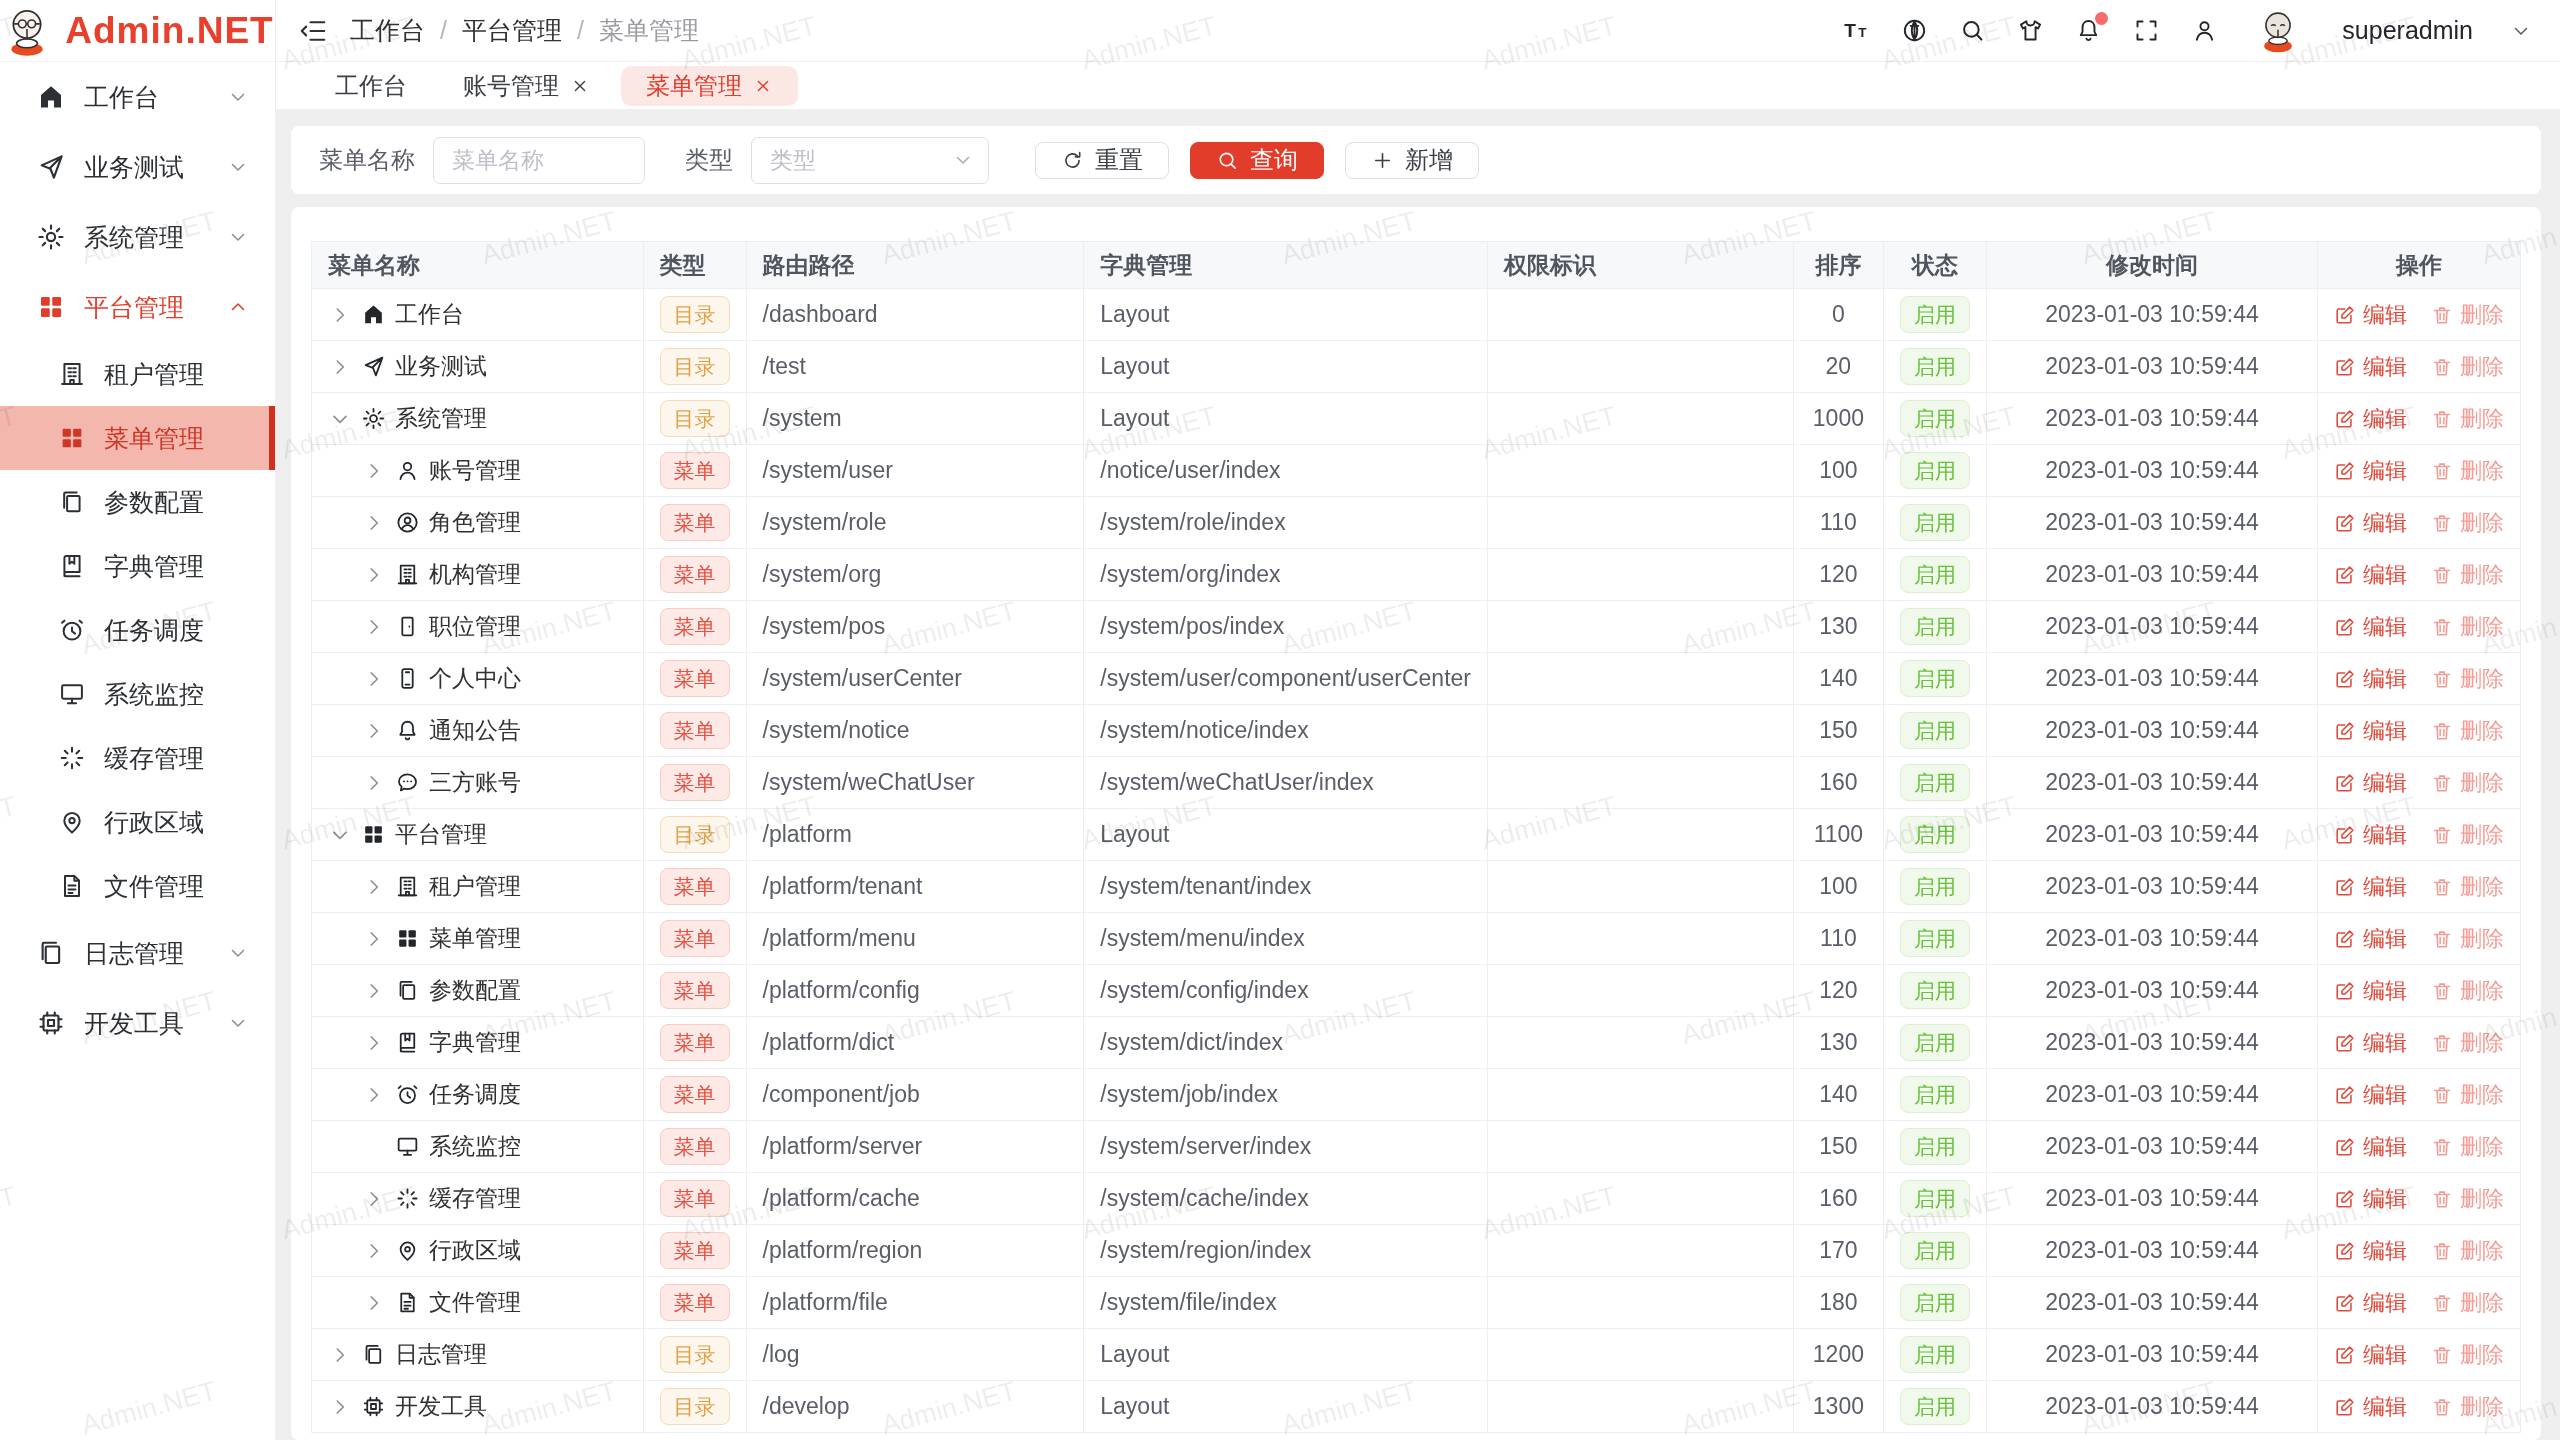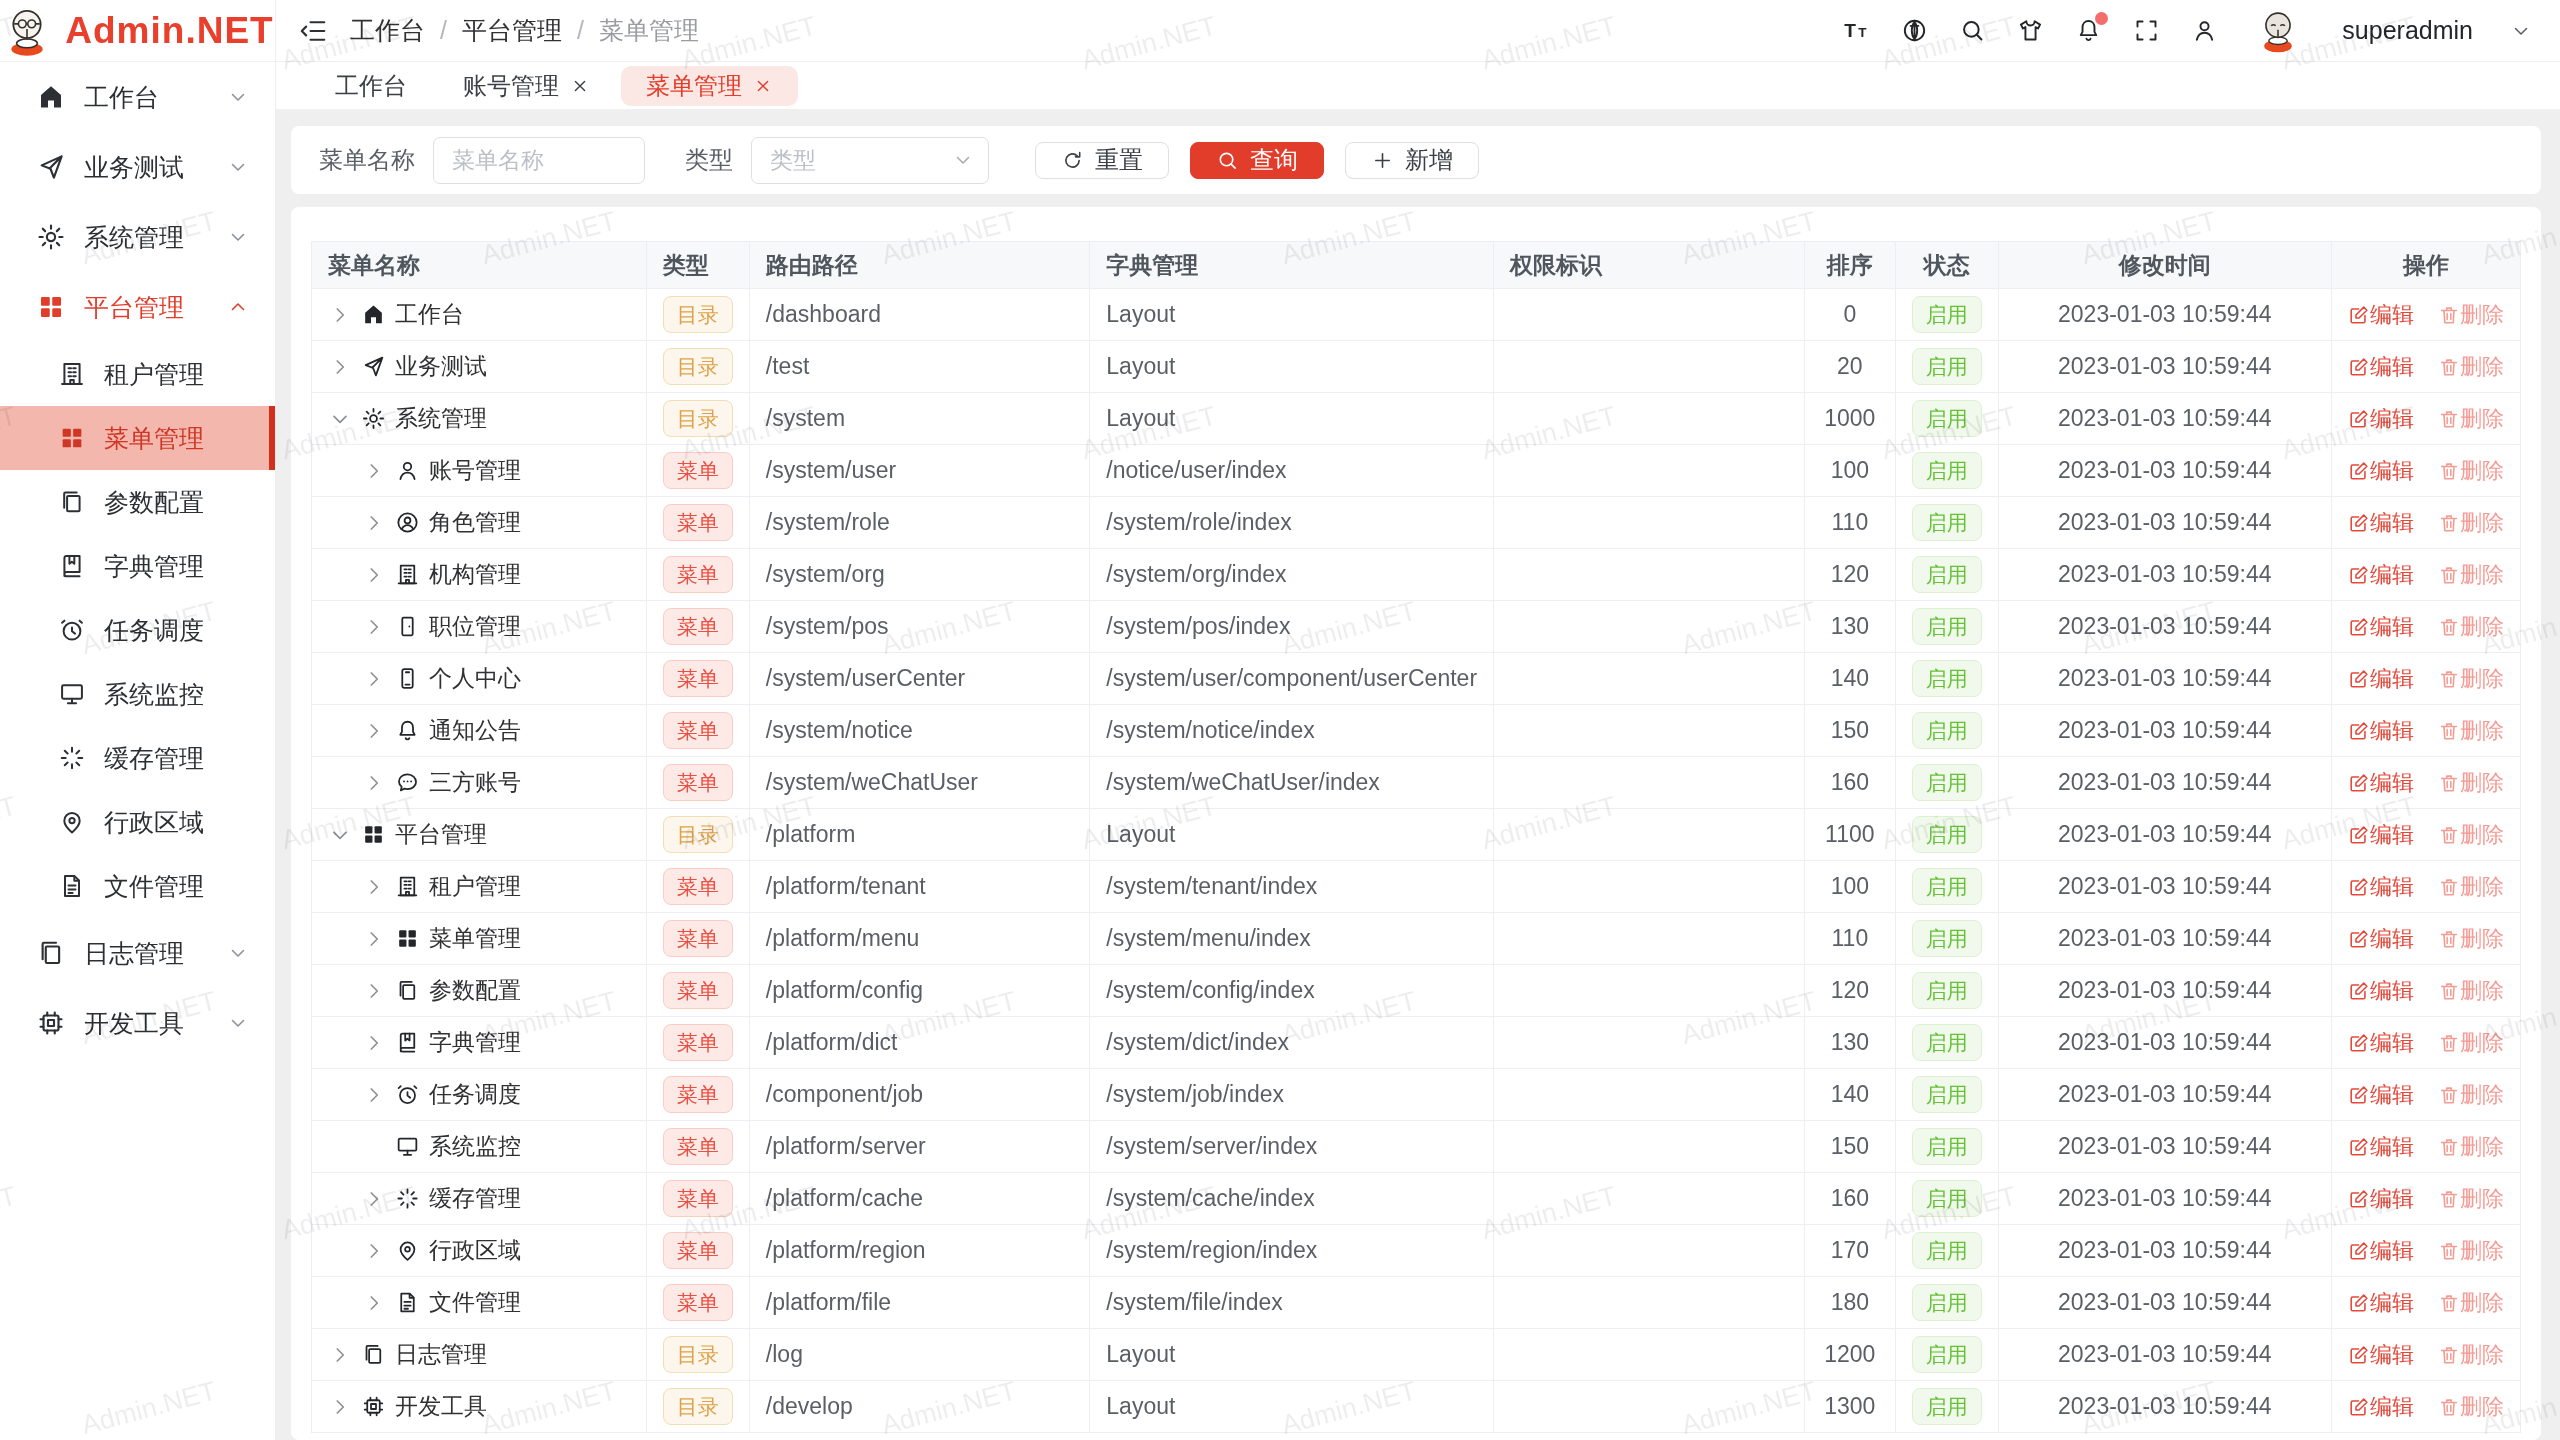--- a/index.html
+++ b/index.html
@@ -72,21 +72,21 @@
   .nw { display:flex; align-items:center; gap:9px; }
   .nw.lv0 { padding-left:8px; }
   .nw.lv1 { padding-left:42px; }
   .expander { width:24px; height:24px; color:#8d9095; flex:none; cursor:pointer; }
   .row-icon { width:25px; height:25px; color:#23262b; flex:none; }
   .tag { display:inline-flex; align-items:center; justify-content:center; height:37px; padding:0 13px; border-radius:8px; font-size:21px; }
   .tag-dir { color:var(--tag-dir-text,#dfa147); background:var(--tag-dir-bg,#fdf6ec); border:1px solid #f3ddb4; }
   .tag-menu { color:var(--tag-menu-text,#e95041); background:var(--tag-menu-bg,#fdeae7); border:1px solid #f8cdc5; }
   .tag-ok { color:var(--success-text,#67c23a); background:var(--success-bg,#f0f9eb); border:1px solid #dff0d2; }
   .c-ops-wrap { display:flex; align-items:center; justify-content:center; gap:24px; }
-  .op { display:inline-flex; align-items:center; font-size:22px; cursor:pointer; }
+  .op { display:inline-flex; align-items:center; gap:7px; font-size:22px; cursor:pointer; }
   .op .ic { width:22px; height:22px; }
   .op-edit { color:var(--edit-red,#e3483a); }
   .op-del { color:var(--delete-red,#f59b93); }
 </style>
 </head>
 <body>
 
 <div id="wm">
     <span style="left:-120px;top:28px">Admin.NET</span>
     <span style="left:280px;top:28px">Admin.NET</span>

